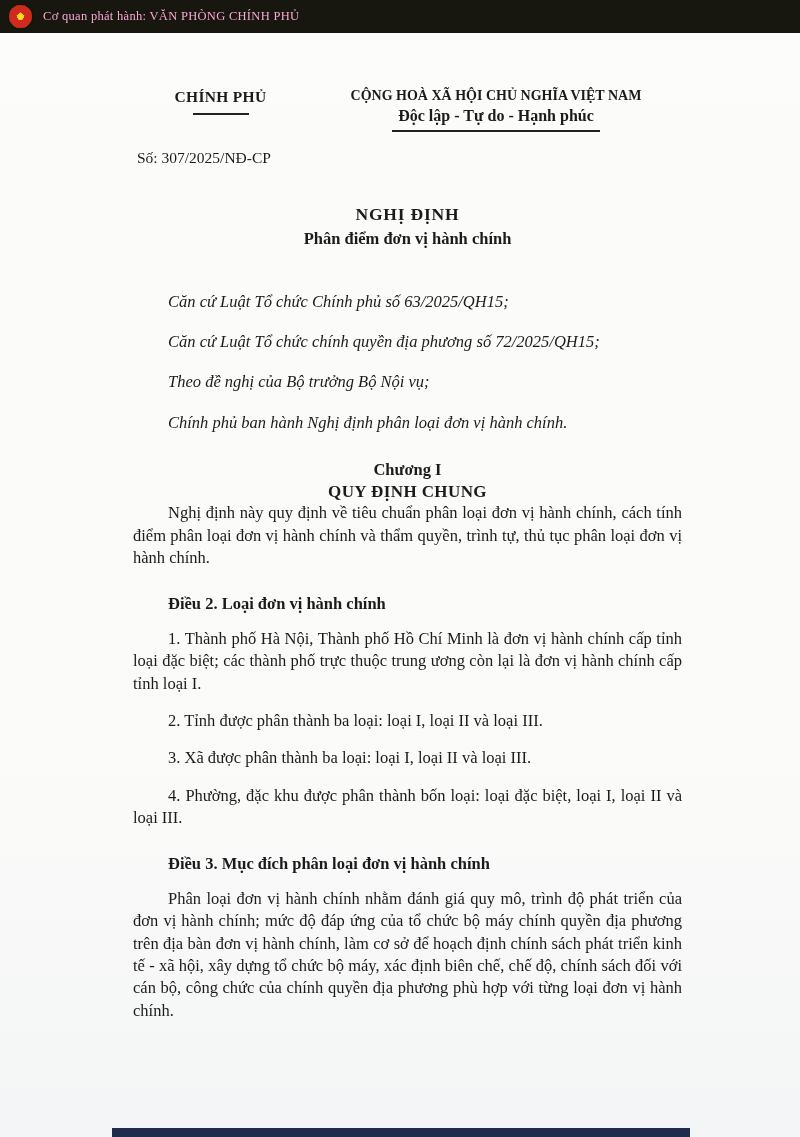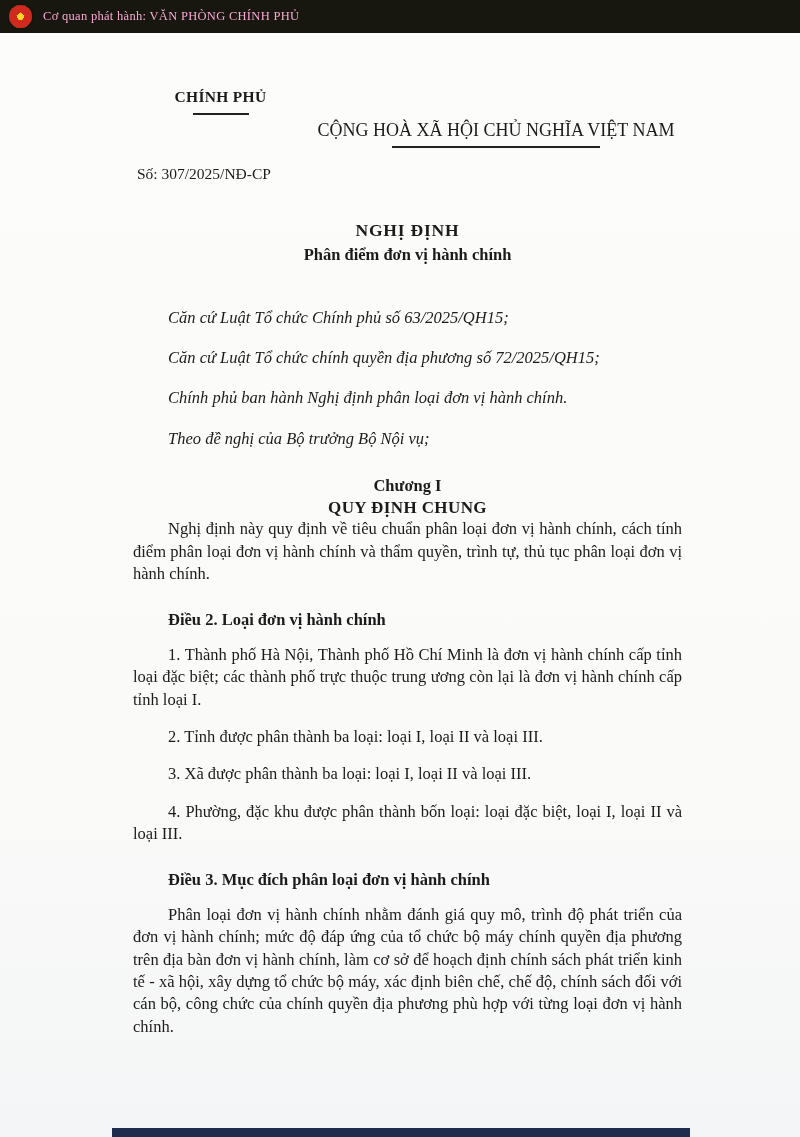--- a/index.html
+++ b/index.html
@@ -35,21 +35,21 @@
   .paper {
     position:absolute; top:33px; left:0; right:0; bottom:0;
     background:linear-gradient(180deg,#fcfcfb 0%, #fafaf9 70%, #f4f5f6 100%);
   }
   .content { padding:55px 118px 0 133px; }
 
   .doc-header { display:flex; }
   .hdr-left { width:175px; text-align:center; }
   .hdr-right { width:372px; margin-left:auto; text-align:center; }
   .issuer { font-weight:bold; font-size:15.5px; letter-spacing:.3px; }
-  .motto1 { font-weight:normal; font-size:18px; white-space:nowrap;margin-top:32px; }
+  .motto1 { font-weight:bold; font-size:14px; white-space:nowrap; }
   .motto2 { font-weight:bold; font-size:16px; margin-top:3px; }
   .rule { height:1.6px; background:#23221f; margin:7px auto 0; }
   .rule-issuer { width:56px; }
   .rule-motto { width:208px; margin-top:5px; }
 
   .doc-header-row2 { display:flex; margin-top:17px; align-items:baseline; }
   .doc-number { width:205px; text-align:left; font-size:15.5px; padding-left:4px; white-space:nowrap; }
   .date-line { width:372px; margin-left:auto; text-align:center; font-style:italic; font-size:16.5px; white-space:nowrap; }
 
   .title-block { text-align:center; margin-top:37px; }
@@ -94,38 +94,39 @@
 <div class="paper">
   <div class="content">
 
     <div class="doc-header">
       <div class="hdr-left">
         <div class="issuer">CHÍNH PHỦ</div>
         <div class="rule rule-issuer"></div>
       </div>
       <div class="hdr-right">
         <div class="motto1">CỘNG HOÀ XÃ HỘI CHỦ NGHĨA VIỆT NAM</div>
+        <div class="motto2">Độc lập - Tự do - Hạnh phúc</div>
         <div class="rule rule-motto"></div>
       </div>
     </div>
 
     <div class="doc-header-row2">
       <div class="doc-number">Số: 307/2025/NĐ-CP</div>
     </div>
 
     <div class="title-block">
       <div class="doc-title">NGHỊ ĐỊNH</div>
       <div class="doc-subtitle">Phân điểm đơn vị hành chính</div>
     </div>
 
     <div class="preamble">
       <p>Căn cứ Luật Tổ chức Chính phủ số 63/2025/QH15;</p>
       <p>Căn cứ Luật Tổ chức chính quyền địa phương số 72/2025/QH15;</p>
+      <p>Theo đề nghị của Bộ trưởng Bộ Nội vụ;</p>
       <p>Chính phủ ban hành Nghị định phân loại đơn vị hành chính.</p>
-      <p>Theo đề nghị của Bộ trưởng Bộ Nội vụ;</p>
     </div>
 
     <div class="chapter">
       <div class="chapter-number">Chương I</div>
       <div class="chapter-title">QUY ĐỊNH CHUNG</div>
     </div>
 
     <div>
       <p class="body-par">Nghị định này quy định về tiêu chuẩn phân loại đơn vị hành chính, cách tính điểm phân loại đơn vị hành chính và thẩm quyền, trình tự, thủ tục phân loại đơn vị hành chính.</p>
     </div>

